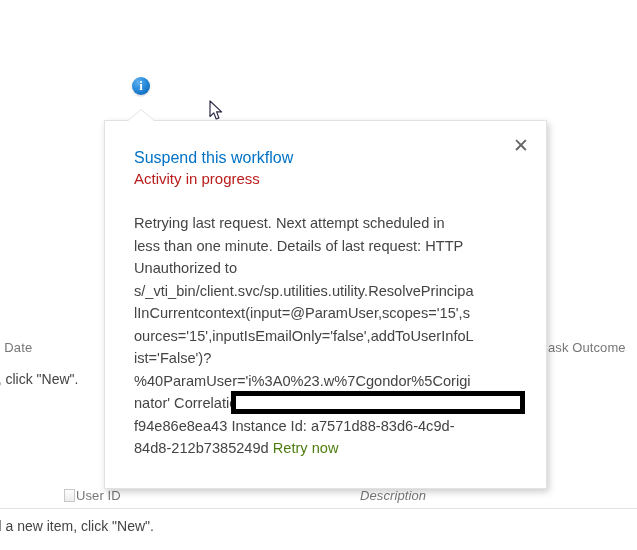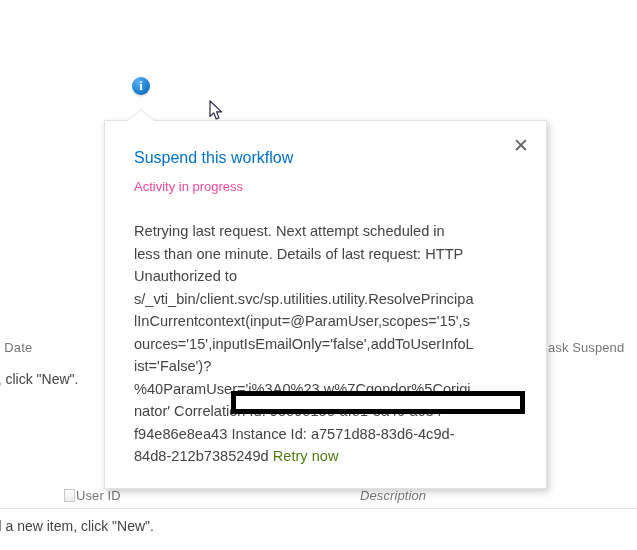--- a/index.html
+++ b/index.html
@@ -149,24 +149,24 @@
 
   #popup-title {
     font-size: 16px;
     color: #0072c6;
     line-height: 21px;
     margin: 0;
     font-weight: normal;
     cursor: pointer;
   }
   #popup-subtitle {
-    font-size: 13px;
-    color: #ec4899;
+    font-size: 15px;
+    color: #b91c1c;
     line-height: 21px;
-    margin: 8px 0 23px 0;
+    margin: 0 0 23px 0;
   }
 
   #popup-message {
     font-size: 14.6px;
     color: #444444;
     line-height: 22.5px;
     word-break: break-word;
     overflow-wrap: anywhere;
     margin: 0;
   }
@@ -189,21 +189,21 @@
     cursor: pointer;
   }
 </style>
 </head>
 <body>
 
 <div id="page-background">
 
   <div class="bg-col-header" id="bg-due-date">ue Date</div>
 
-  <div class="bg-col-header" id="bg-task-outcome">ask Suspend</div>
+  <div class="bg-col-header" id="bg-task-outcome">ask Outcome</div>
 
   <div class="bg-hint" id="bg-hint-top">m, click "New".</div>
 
   <div id="bg-userid-row">
     <span id="bg-userid-checkbox"></span>
     <span class="bg-col-header" style="position:static;">User ID</span>
   </div>
 
   <div class="bg-col-header" id="bg-description-header">Description</div>
 

